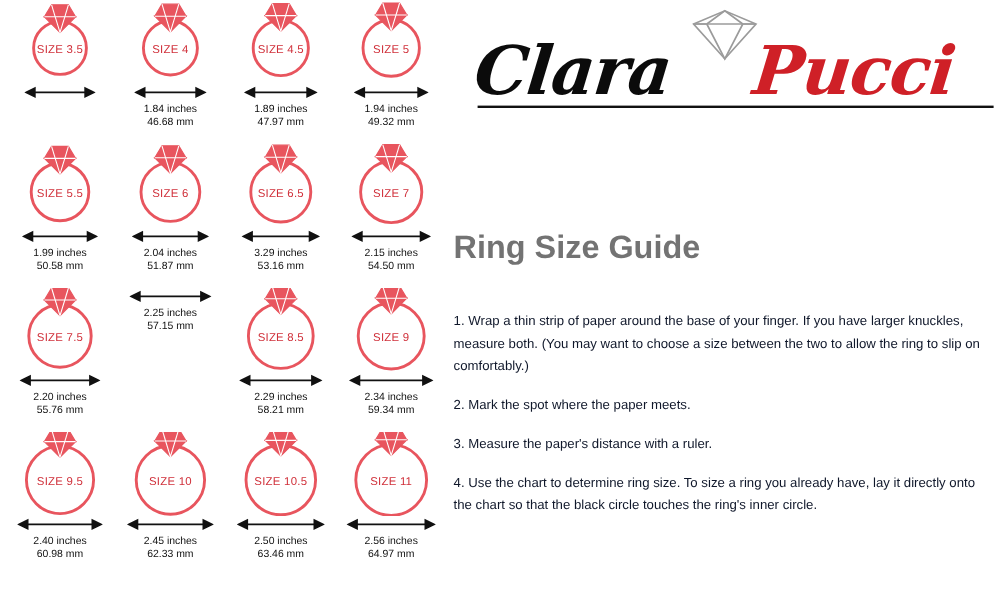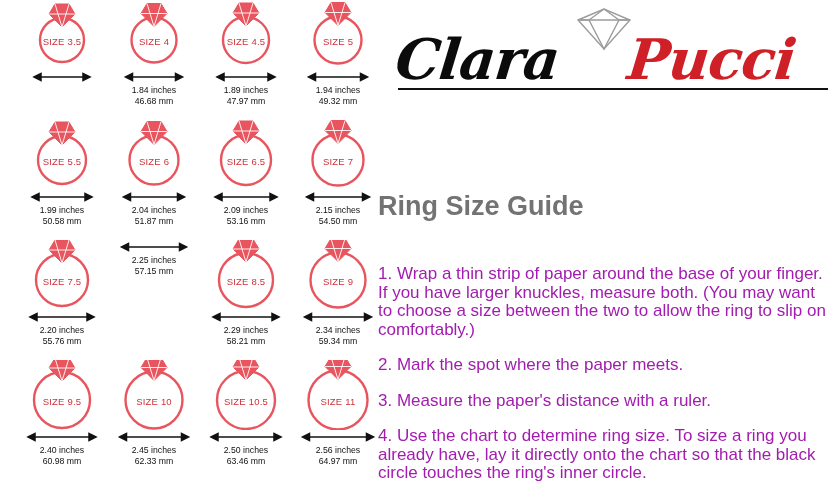--- a/index.html
+++ b/index.html
@@ -17,21 +17,21 @@
   }
   .page {
     position: relative;
     width: 839px;
     height: 501px;
   }
 
   
   .chart {
     position: absolute;
-    left: 16px;
+    left: 4px;
     top: 0;
     width: 368px;
     height: 501px;
     text-decoration: underline;
   }
   .row {
     position: absolute;
     left: 0;
     width: 368px;
     height: 118px;
@@ -137,23 +137,23 @@
     color: #737373;
     font-family: "Liberation Sans", sans-serif;
   }
   .steps {
     position: absolute;
     left: 10px;
     top: 248px;
     width: 450px;
   }
   .step {
-    font-size: 17px;
+    font-size: 11px;
     line-height: 18.5px;
-    color: #a21caf;
+    color: #0f172a;
     margin-bottom: 14px;
   }
 </style>
 </head>
 <body>
 
 <div class="page">
 
   <div class="chart" id="chart">
       <div class="row" style="top: 0px;">
@@ -361,21 +361,21 @@
             <div class="sizelabel">SIZE 6.5</div>
           </div>
           <div class="arrowwrap"><svg width="84" height="14" viewBox="0 0 84 14">
               <g stroke="#111" stroke-width="1.5" fill="#111">
                 <line x1="16" y1="7" x2="68" y2="7"></line>
                 <path d="M11,7 L18,3.5 L18,10.5 Z"></path>
                 <path d="M73,7 L66,3.5 L66,10.5 Z"></path>
               </g>
             </svg></div>
           <div class="measure">
-            <div>2.09 inches</div>
+            <div>3.29 inches</div>
             <div>53.16 mm</div>
           </div>
         </div>
         <div class="cell" style="left: 280px;">
           <div class="ringwrap">
             <svg width="84" height="70" viewBox="0 0 84 70">
               <g stroke="#e8555e" fill="none" stroke-width="2.4">
                 <circle cx="42" cy="40" r="25.5"></circle>
               </g>
               <g fill="#e8555e" stroke="#e8555e" stroke-width="1">

